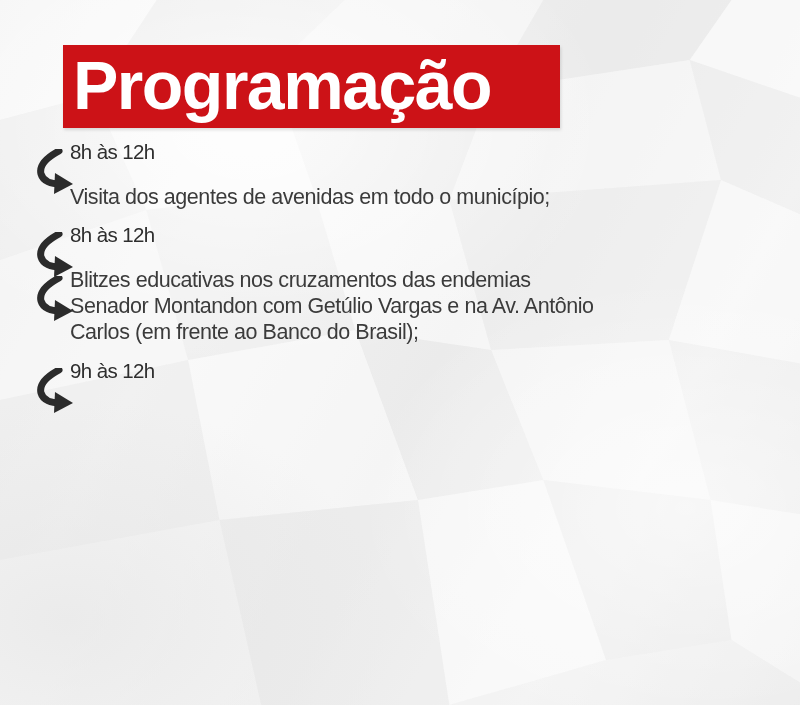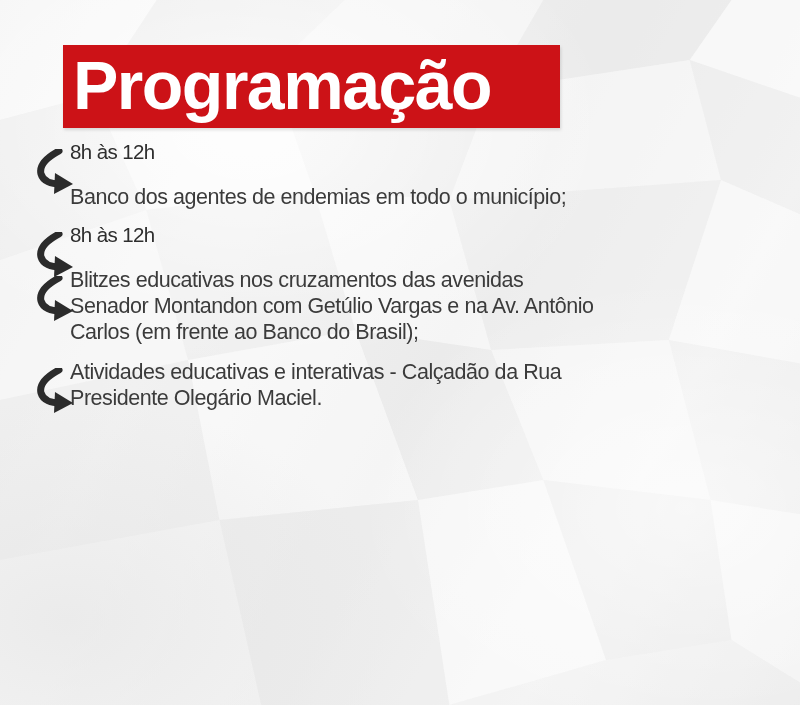--- a/index.html
+++ b/index.html
@@ -169,50 +169,49 @@
   <div class="schedule">
 
     <div class="schedule-item">
       <span class="arrow-icon">
         <svg width="42" height="48" viewBox="0 0 42 48" fill="none">
           <path d="M26 2 C13 9, 6 17, 8 25 C10 32, 18 35, 27 35" stroke="#2b2b2b" stroke-width="7" stroke-linecap="round" fill="none"></path>
           <polygon points="22,24 40,35 21,45" fill="#2b2b2b"></polygon>
         </svg>
       </span>
       <p class="item-time">8h às 12h</p>
-      <p class="item-desc">Banco dos agentes de endemias em todo o município;</p>
+      <p class="item-desc">Visita dos agentes de avenidas em todo o município;</p>
     </div>
 
     <div class="schedule-item">
       <span class="arrow-icon">
         <svg width="42" height="48" viewBox="0 0 42 48" fill="none">
           <path d="M26 2 C13 9, 6 17, 8 25 C10 32, 18 35, 27 35" stroke="#2b2b2b" stroke-width="7" stroke-linecap="round" fill="none"></path>
           <polygon points="22,24 40,35 21,45" fill="#2b2b2b"></polygon>
         </svg>
       </span>
       <p class="item-time">8h às 12h</p>
     </div>
 
     <div class="schedule-item">
       <span class="arrow-icon">
         <svg width="42" height="48" viewBox="0 0 42 48" fill="none">
           <path d="M26 2 C13 9, 6 17, 8 25 C10 32, 18 35, 27 35" stroke="#2b2b2b" stroke-width="7" stroke-linecap="round" fill="none"></path>
           <polygon points="22,24 40,35 21,45" fill="#2b2b2b"></polygon>
         </svg>
       </span>
-      <p class="item-desc">Blitzes educativas nos cruzamentos das avenidas
+      <p class="item-desc">Blitzes educativas nos cruzamentos das endemias
 Senador Montandon com Getúlio Vargas e na Av. Antônio
 Carlos (em frente ao Banco do Brasil);</p>
     </div>
 
     <div class="schedule-item">
       <span class="arrow-icon">
         <svg width="42" height="48" viewBox="0 0 42 48" fill="none">
           <path d="M26 2 C13 9, 6 17, 8 25 C10 32, 18 35, 27 35" stroke="#2b2b2b" stroke-width="7" stroke-linecap="round" fill="none"></path>
           <polygon points="22,24 40,35 21,45" fill="#2b2b2b"></polygon>
         </svg>
       </span>
-      <p class="item-desc">Atividades educativas e interativas - Calçadão da Rua
-Presidente Olegário Maciel.</p>
+      <p class="item-time">9h às 12h</p>
     </div>
 
   </div>
 </div>
 
 </body></html>

